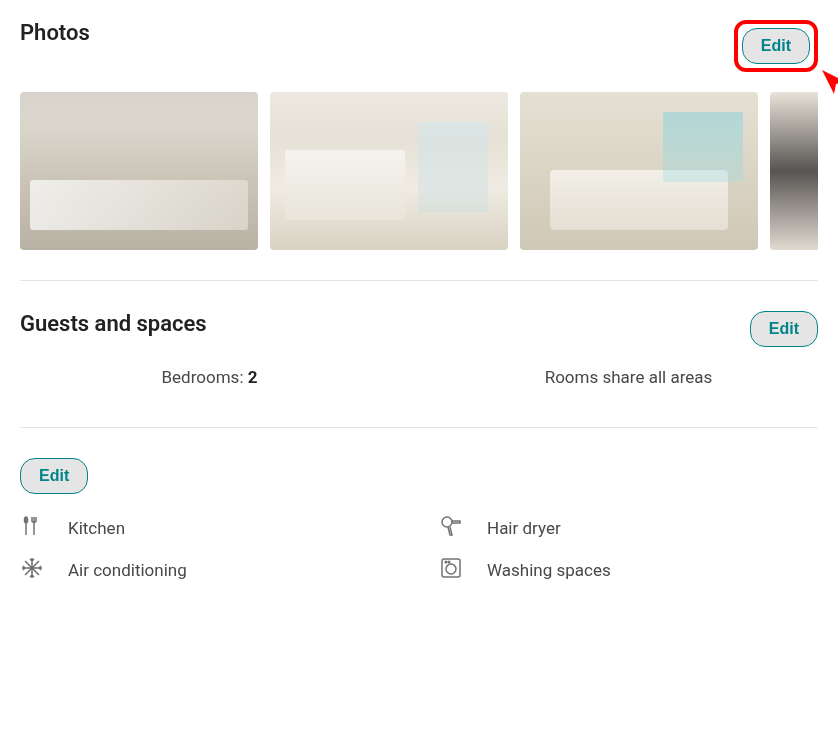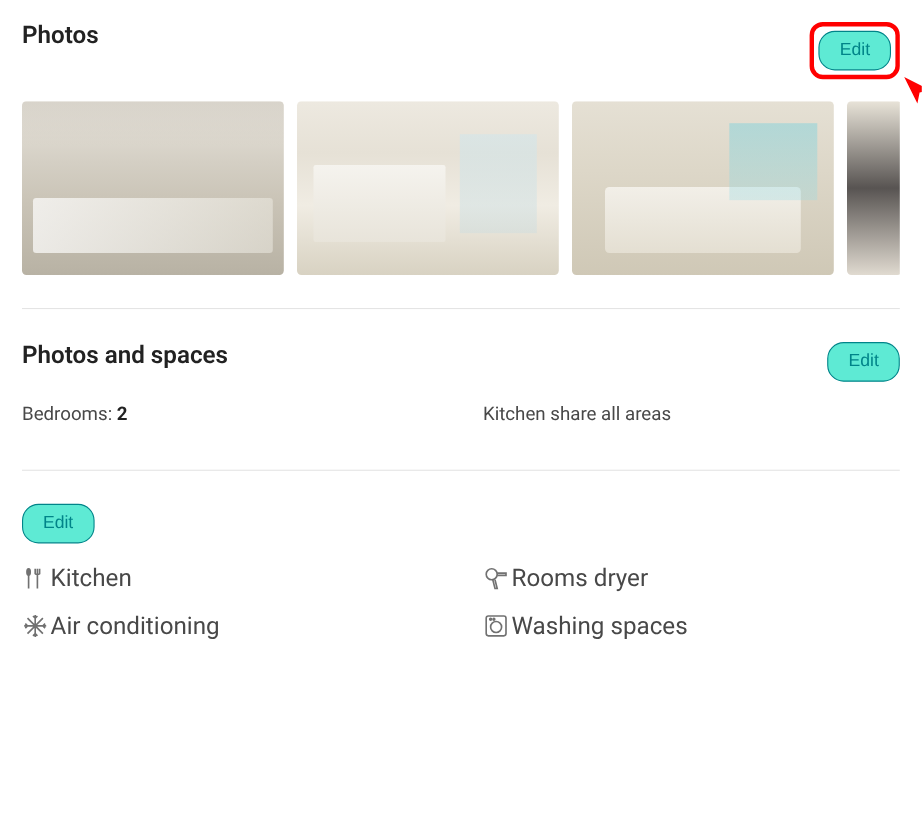--- a/index.html
+++ b/index.html
@@ -16,24 +16,24 @@
       justify-content: space-between;
       align-items: flex-start;
       margin-bottom: 20px;
     }
     .section-title {
       font-size: 22px;
       font-weight: 600;
       color: #222;
     }
     .edit-button {
-      background: #5eead4;
+      background: #e5e5e5;
       border: 1px solid #008489;
       color: #008489;
-      font-weight: 400;
+      font-weight: 700;
       font-size: 16px;
       padding: 8px 18px;
       border-radius: 15px;
       cursor: pointer;
     }
     .edit-highlight {
       border: 4px solid #ff0000;
       border-radius: 12px;
       padding: 4px;
       display: inline-flex;
@@ -129,28 +129,29 @@
     }
     .two-col {
       display: flex;
       gap: 40px;
     }
     .col { flex: 1; }
     .info-line {
       font-size: 17px;
       color: #484848;
       margin-bottom: 20px;
+      text-align: center;
     }
     .info-line .value { font-weight: 700; color: #222; }
     .amenity-row {
       display: flex;
-      align-items: flex-start;
-      gap: 2px;
+      align-items: flex-end;
+      gap: 24px;
       margin-bottom: 18px;
-      font-size: 22px;
+      font-size: 17px;
       color: #484848;
     }
     .amenity-icon {
       width: 24px;
       height: 24px;
       display: inline-flex;
       align-items: center;
       justify-content: center;
       color: #717171;
     }
@@ -175,29 +176,29 @@
     <div class="photo-thumb photo-1"></div>
     <div class="photo-thumb photo-2"></div>
     <div class="photo-thumb photo-3"></div>
     <div class="photo-thumb photo-4 partial"></div>
   </div>
   <hr class="divider">
 </div>
 
 <div class="section">
   <div class="section-header">
-    <div class="section-title">Photos and spaces</div>
+    <div class="section-title">Guests and spaces</div>
     <button class="edit-button">Edit</button>
   </div>
   <div class="two-col">
     <div class="col">
       <div class="info-line"><span>Bedrooms: </span><span class="value">2</span></div>
     </div>
     <div class="col">
-      <div class="info-line"><span>Kitchen share all areas</span></div>
+      <div class="info-line"><span>Rooms share all areas</span></div>
     </div>
   </div>
   <hr class="divider">
 </div>
 
 <div class="section">
   <div class="section-header">
     <button class="edit-button">Edit</button>
   </div>
   <div class="two-col">
@@ -220,21 +221,21 @@
       </div>
     </div>
     <div class="col">
       <div class="amenity-row">
         <span class="amenity-icon">
           <svg viewBox="0 0 24 24">
               <circle cx="8" cy="8" r="5"></circle>
               <path d="M13 7 h8 v2 h-8 M9 13 l2 8 h2 l-2 -8"></path>
             </svg>
         </span>
-        <span>Rooms dryer</span>
+        <span>Hair dryer</span>
       </div>
       <div class="amenity-row">
         <span class="amenity-icon">
           <svg viewBox="0 0 24 24">
               <rect x="3" y="3" width="18" height="18" rx="2"></rect>
               <circle cx="12" cy="13" r="5"></circle>
               <circle cx="7" cy="6" r="0.8" fill="#717171"></circle>
               <circle cx="10" cy="6" r="0.8" fill="#717171"></circle>
             </svg>
         </span>

